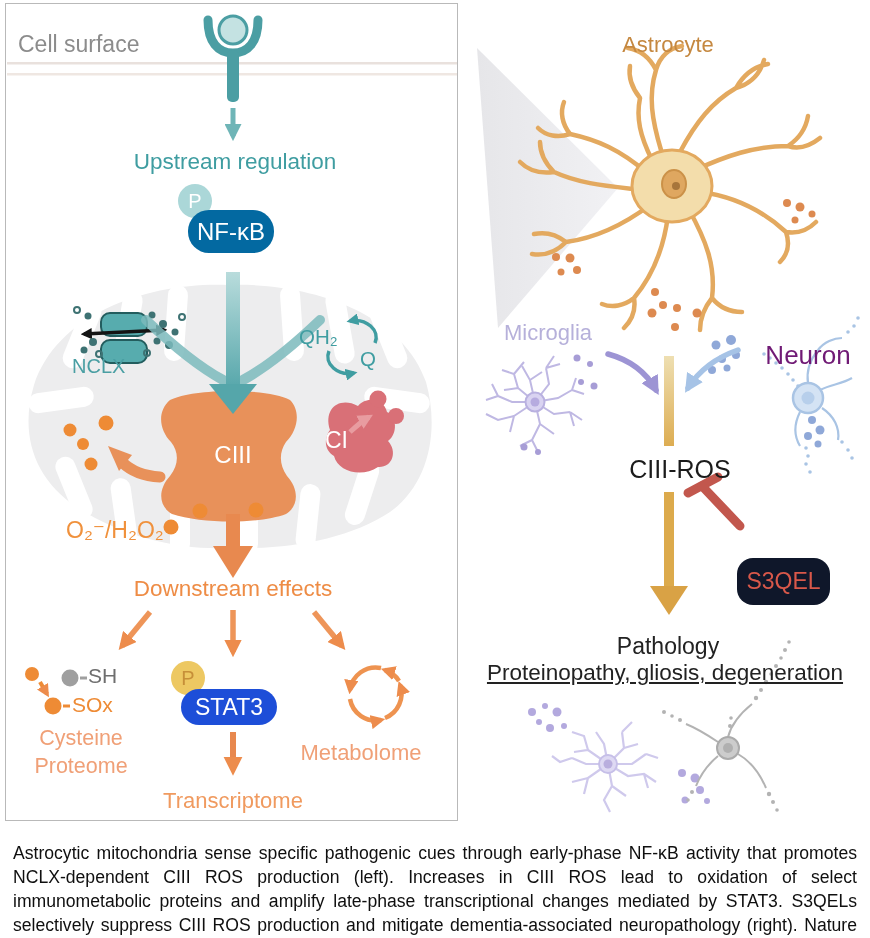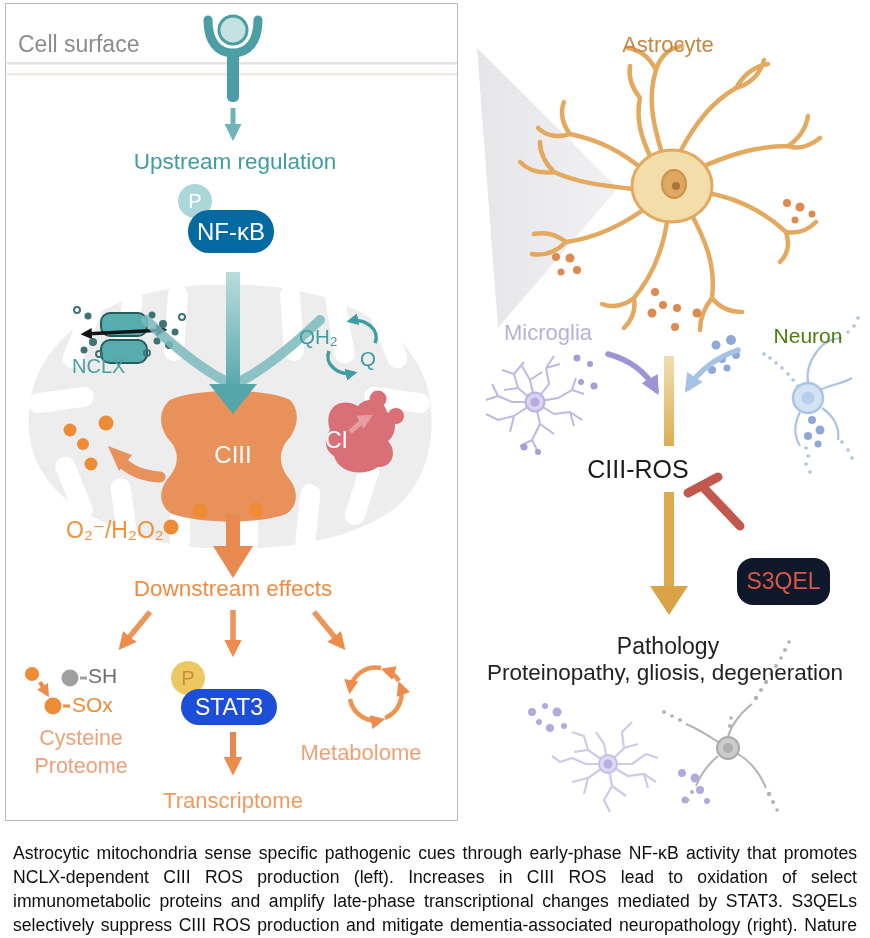--- a/index.html
+++ b/index.html
@@ -27,24 +27,24 @@
   .ros-lbl{left:66px;top:517px;font-size:23px;color:#f0913c;text-align:right;}
   .downstream{left:100px;top:576px;width:266px;font-size:22.5px;color:#ee8c45;text-align:center;}
   .sh-lbl{left:88px;top:664px;font-size:21px;color:#6e6e6e;}
   .sox-lbl{left:72px;top:693px;font-size:21px;color:#ee8b35;}
   .cysteine1{left:24px;top:726px;width:114px;font-size:21.5px;color:#f0a077;text-align:center;}
   .cysteine2{left:20px;top:754px;width:122px;font-size:21.5px;color:#f0a077;text-align:center;}
   .transcriptome{left:148px;top:788px;width:170px;font-size:22px;color:#f09a5f;text-align:center;}
   .metabolome{left:285px;top:740px;width:152px;font-size:22px;color:#f0a077;text-align:center;}
   .astro-lbl{left:598px;top:32px;width:140px;font-size:22px;color:#c58840;text-align:center;}
   .microglia-lbl{left:478px;top:320px;width:140px;font-size:22px;color:#b6b0da;text-align:center;}
-  .neuron-lbl{left:760px;top:324px;width:96px;font-size:21px;color:#4d7c0f;text-align:center;}
-  .ciiiros-lbl{left:568px;top:455px;width:140px;font-size:25px;color:#1b1b1b;text-align:center;font-weight:500;}
+  .neuron-lbl{left:760px;top:340px;width:96px;font-size:26px;color:#701a75;text-align:center;}
+  .ciiiros-lbl{left:610px;top:455px;width:140px;font-size:25px;color:#1b1b1b;text-align:center;font-weight:500;}
   .path-title{left:560px;top:633px;width:216px;font-size:23px;color:#222;text-align:center;}
-  .path-sub{left:462px;top:660px;width:406px;font-size:22.5px;color:#222;text-align:center;}
+  .path-sub{left:462px;top:660px;width:406px;font-size:22.5px;color:#222;text-align:center;text-decoration:underline;}
   .caption{left:13px;top:842px;width:844px;font-size:17.6px;line-height:1.36;color:#0f0f0f;
            text-align:justify;white-space:normal;}
 </style>
 </head>
 <body>
 
 <div class="figure">
 
   <div class="abs panel-border"></div>
 

